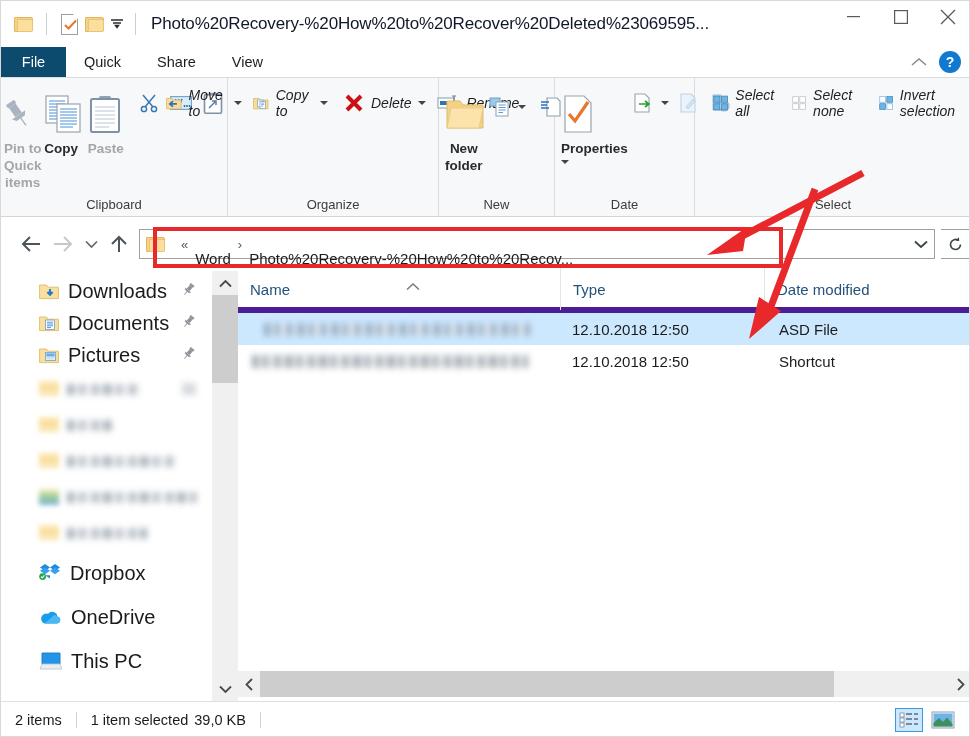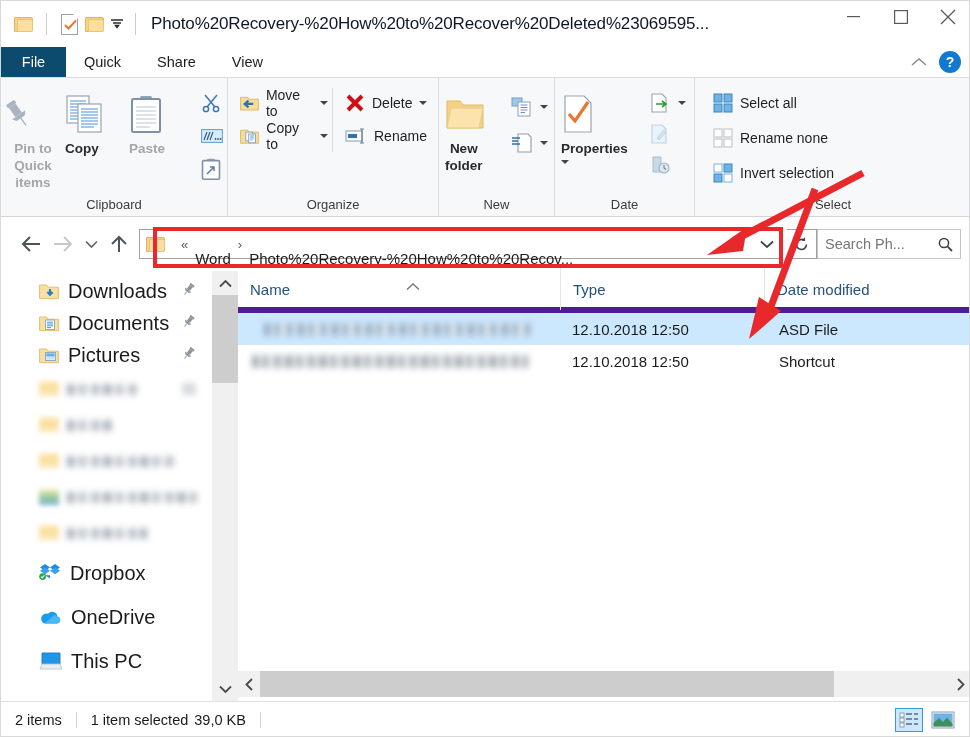--- a/index.html
+++ b/index.html
@@ -100,21 +100,21 @@
   }
   .bigbtn {
     display: flex; flex-direction: column; align-items: flex-start; justify-content: flex-start;
     width: 92px; padding-top: 4px; font-weight: bold;
   }
   .bigbtn .icon { height: 48px; display: flex; align-items: center; justify-content: center; }
   .bigbtn .lbl {
     font-size: 13.5px; color: #2b2b2b; text-align: center; line-height: 17px; margin-top: 2px;
   }
   .bigbtn.disabled .lbl { color: #a6a6a6; }
-  .smallcol { display: flex; flex-direction: column; justify-content: flex-end; gap: 3px; padding-top: 2px; }
+  .smallcol { display: flex; justify-content: flex-end; gap: 3px; padding-top: 2px; font-style: italic; }
   .smallbtn { display: flex; align-items: center; gap: 7px; height: 30px; padding: 0 4px; }
   .smallbtn .lbl { font-size: 14px; color: #1f1f1f; }
   .caret-dn { width: 0; height: 0; border-left: 4px solid transparent; border-right: 4px solid transparent; border-top: 4px solid #444; }
 
   
   .navbar {
     position: absolute; left: 0; top: 216px; width: 970px; height: 54px;
     background: #ffffff; display: flex; align-items: center;
   }
   .navbtn { width: 32px; height: 32px; display: flex; align-items: center; justify-content: center; }
@@ -505,21 +505,21 @@
             </svg>
             <span class="lbl">Select all</span>
           </div>
           <div class="smallbtn">
             <svg width="20" height="20" viewBox="0 0 20 20">
               <rect x="1" y="1" width="8" height="8" fill="#fff" stroke="#c4c9ce" stroke-width="1.2"></rect>
               <rect x="11" y="1" width="8" height="8" fill="#fff" stroke="#c4c9ce" stroke-width="1.2"></rect>
               <rect x="1" y="11" width="8" height="8" fill="#fff" stroke="#c4c9ce" stroke-width="1.2"></rect>
               <rect x="11" y="11" width="8" height="8" fill="#fff" stroke="#c4c9ce" stroke-width="1.2"></rect>
             </svg>
-            <span class="lbl">Rename none</span>
+            <span class="lbl">Select none</span>
           </div>
           <div class="smallbtn">
             <svg width="20" height="20" viewBox="0 0 20 20">
               <rect x="1" y="1" width="8" height="8" fill="#fff" stroke="#8fbee2" stroke-width="1.2"></rect>
               <rect x="11" y="1" width="8" height="8" fill="#6fb3e0" stroke="#3a86c4" stroke-width="1"></rect>
               <rect x="1" y="11" width="8" height="8" fill="#6fb3e0" stroke="#3a86c4" stroke-width="1"></rect>
               <rect x="11" y="11" width="8" height="8" fill="#fff" stroke="#8fbee2" stroke-width="1.2"></rect>
             </svg>
             <span class="lbl">Invert selection</span>
           </div>
@@ -564,27 +564,20 @@
           <svg width="14" height="9" viewBox="0 0 14 9">
               <path d="M1 1.5 L7 7 L13 1.5" stroke="#3b4346" stroke-width="1.8" fill="none"></path>
             </svg>
         </span>
       </div>
     </div>
     <div class="refresh-btn">
       <svg width="17" height="17" viewBox="0 0 17 17">
         <path d="M13.5 8.5 a5 5 0 1 1 -2.2 -4.2" stroke="#3b4346" stroke-width="1.6" fill="none"></path>
         <path d="M12 1.3 L12.2 5 L8.6 4.4 Z" fill="#3b4346"></path>
-      </svg>
-    </div>
-    <div class="searchbox">
-      <span class="ph">Search Ph...</span>
-      <svg width="15" height="15" viewBox="0 0 15 15">
-        <circle cx="6" cy="6" r="4.6" fill="none" stroke="#3b4346" stroke-width="1.5"></circle>
-        <path d="M9.4 9.4 L14 14" stroke="#3b4346" stroke-width="1.8"></path>
       </svg>
     </div>
   </div>
 
   <div class="sidebar">
     <div class="navitem">
       <svg width="20" height="17" viewBox="0 0 20 17">
         <path d="M0.6 2 H7.4 L9 4.2 H19.4 V15.6 H0.6 Z" fill="#fadf9e" stroke="#e2c071" stroke-width="1"></path>
         <path d="M11 6 V11 M8.4 9 L11 11.8 L13.6 9" stroke="#1d7fd0" stroke-width="2.1" fill="none"></path>
       </svg>

